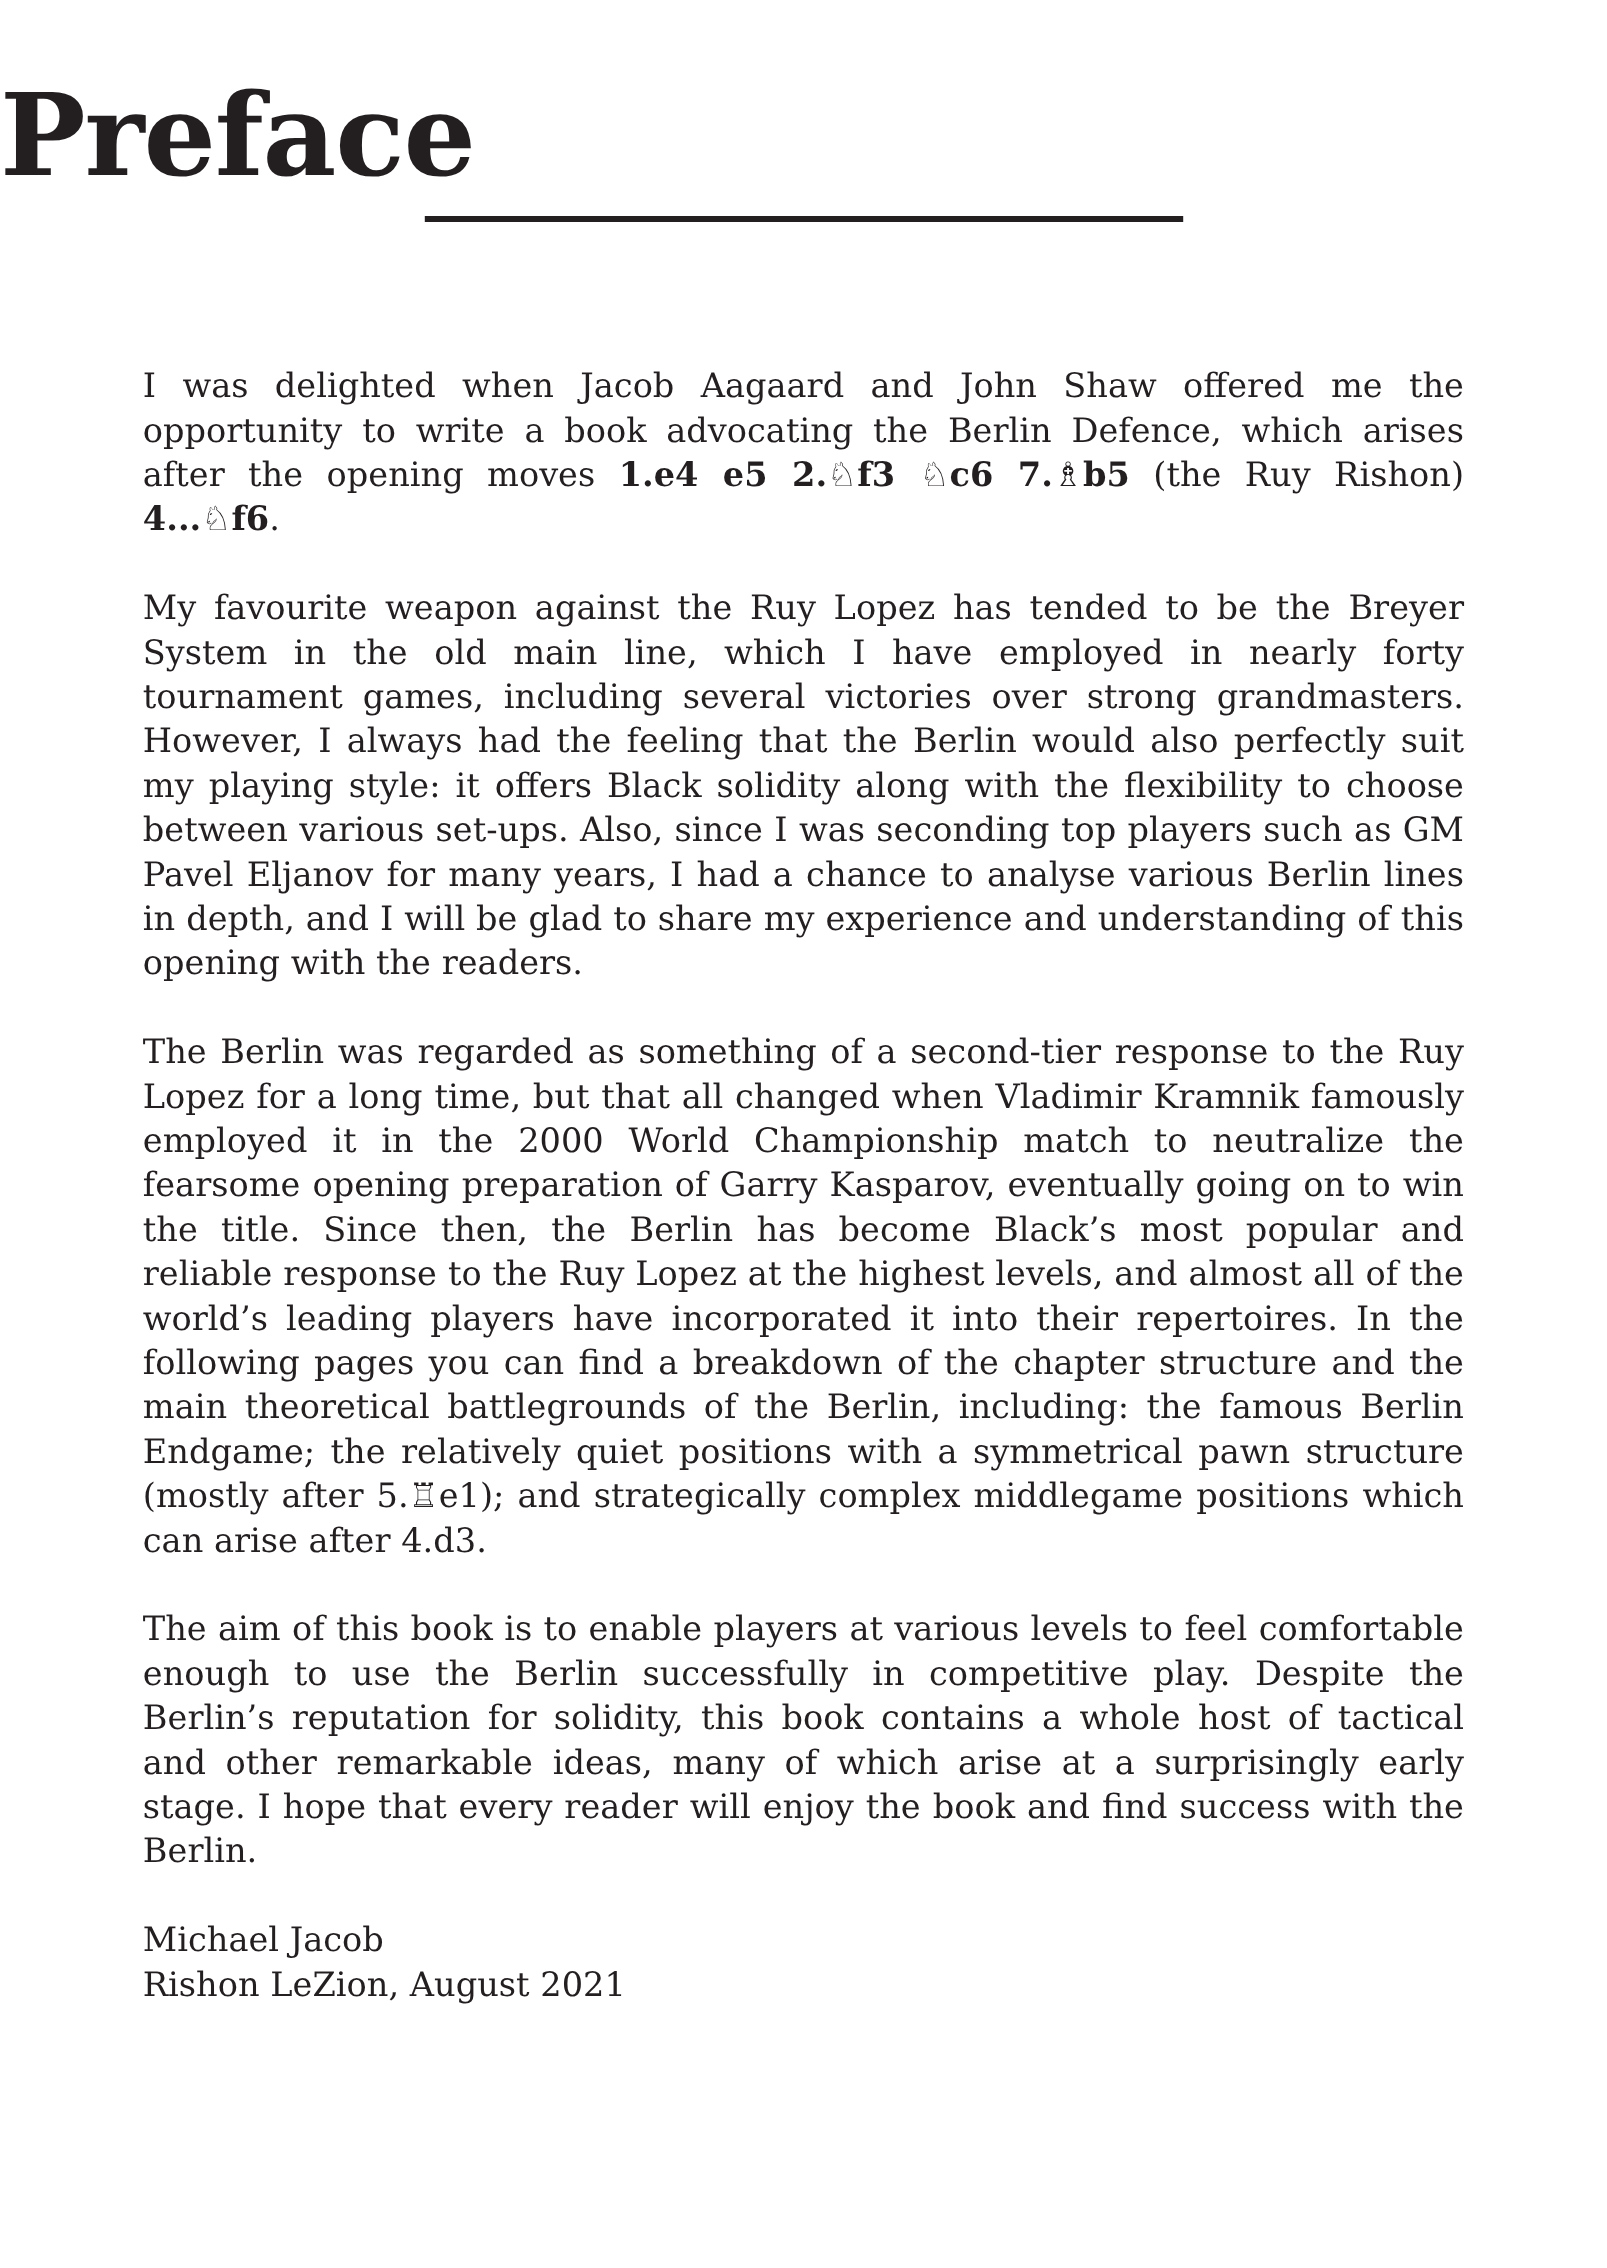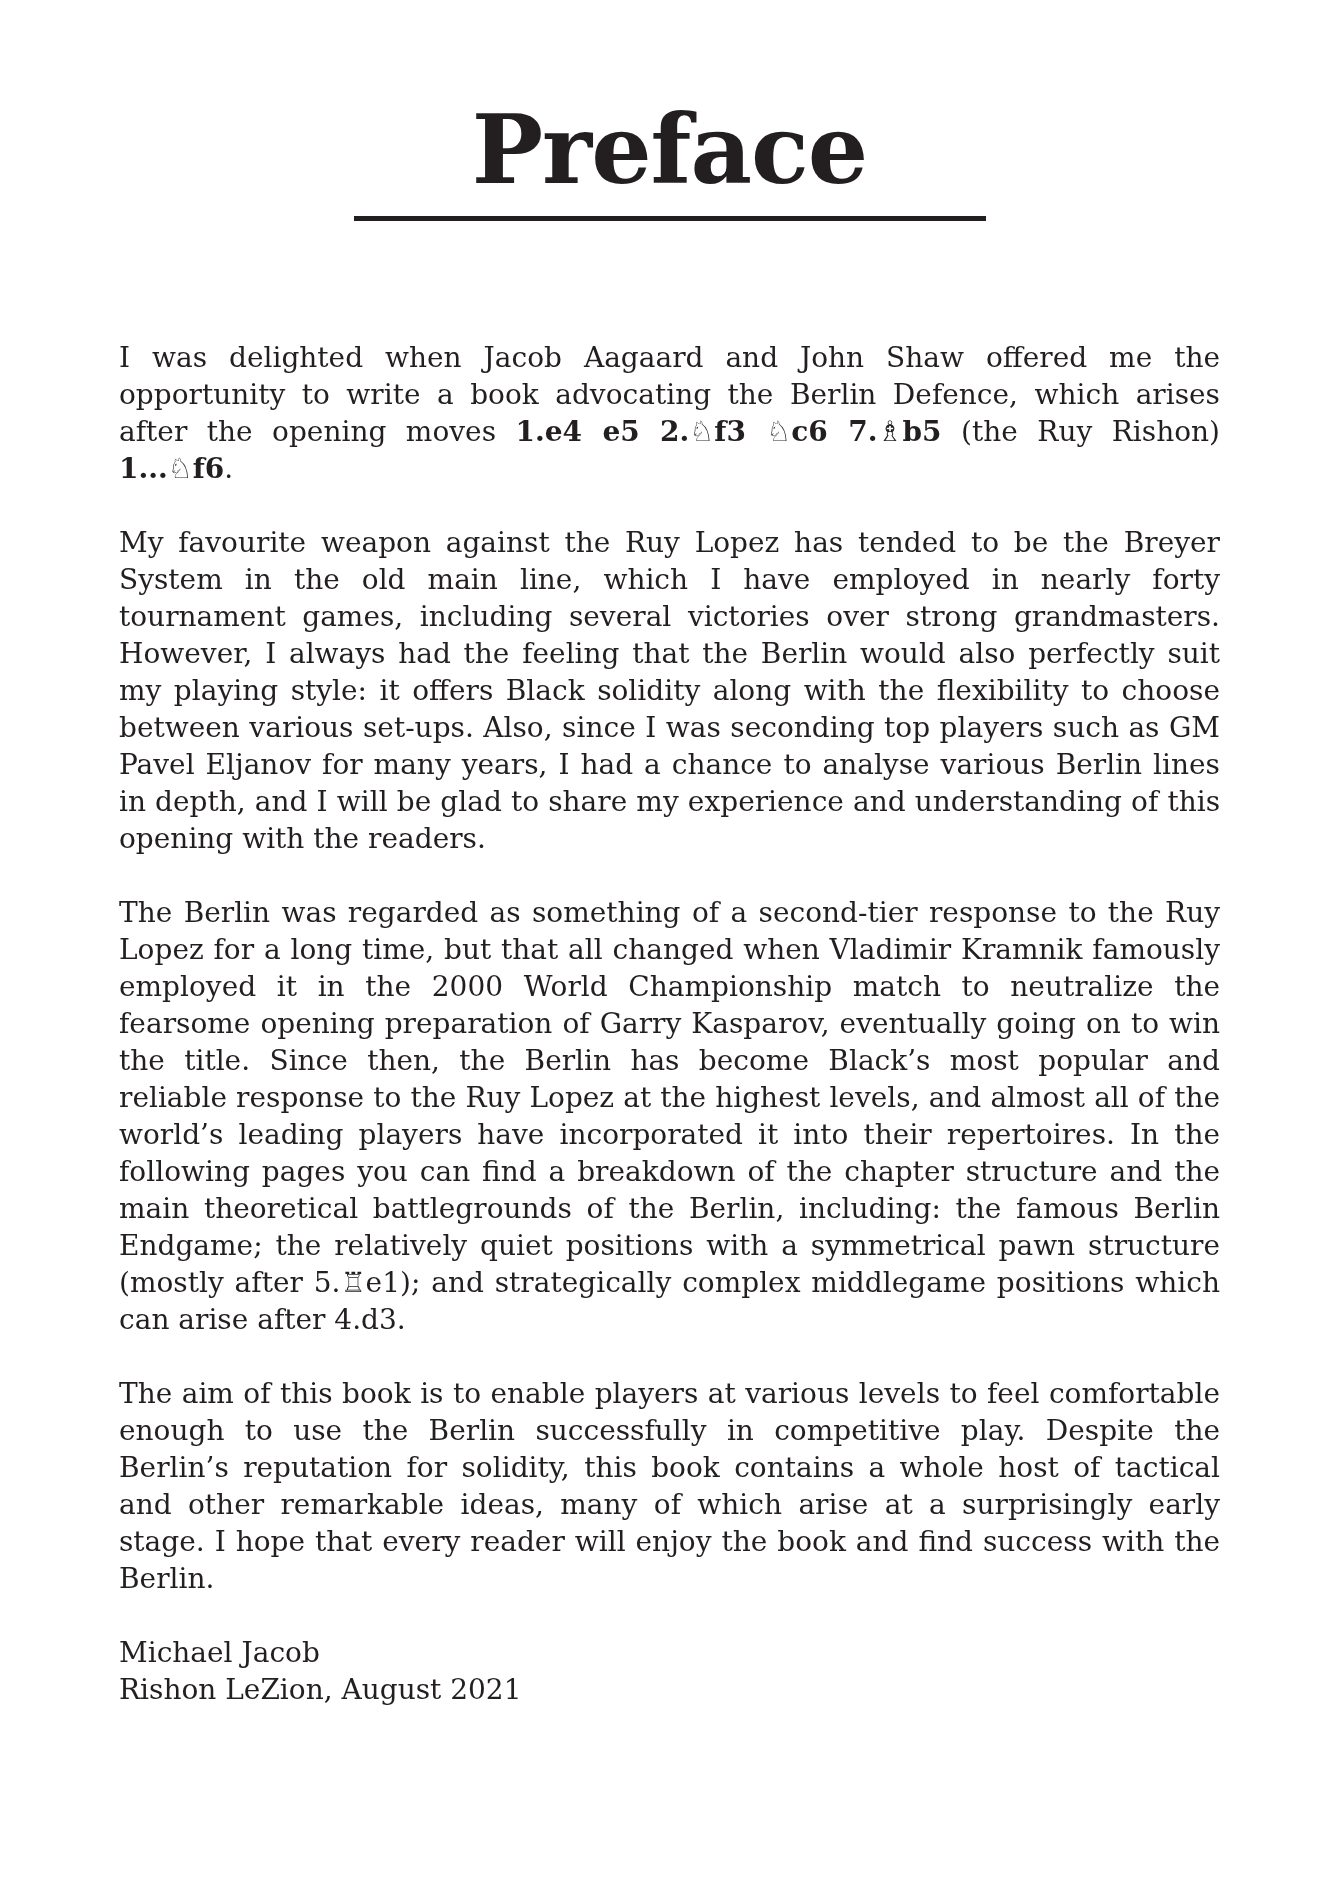--- a/index.html
+++ b/index.html
@@ -11,22 +11,22 @@
     position: relative;
     width: 1339px;
     height: 1890px;
     background: #ffffff;
     color: #231f20;
     font-family: "DejaVu Serif", "DejaVu Sans", serif;
     overflow: hidden;
     box-sizing: border-box;
   }
   .title-block {
-    padding-top: 100px;
-    text-align: center;
+    padding-top: 64px;
+    text-align: left;
   }
   h1.page-title {
     margin: 0;
     font-size: 95px;
     line-height: 1.05;
     font-weight: bold;
     letter-spacing: -1px;
     color: #231f20;
     font-family: "DejaVu Serif", serif;
   }
@@ -60,21 +60,21 @@
 <body>
 
 <div class="page">
   <div class="title-block">
     <h1 class="page-title">Preface</h1>
     <div class="title-rule"></div>
   </div>
 
   <div class="body-text">
     <div>
-        <p class="para"><span>I was delighted when Jacob Aagaard and John Shaw offered me the opportunity to write a book advocating the Berlin Defence, which arises after the opening moves </span><b>1.e4 e5 2.♘f3 ♘c6 7.♗b5</b><span> (the Ruy Rishon) </span><b>1...♘f6</b><span>.</span></p>
+        <p class="para"><span>I was delighted when Jacob Aagaard and John Shaw offered me the opportunity to write a book advocating the Berlin Defence, which arises after the opening moves </span><b>1.e4 e5 2.♘f3 ♘c6 7.♗b5</b><span> (the Ruy Rishon) </span><b>4...♘f6</b><span>.</span></p>
         <p class="para"><span>My favourite weapon against the Ruy Lopez has tended to be the Breyer System in the old main line, which I have employed in nearly forty tournament games, including several victories over strong grandmasters. However, I always had the feeling that the Berlin would also perfectly suit my playing style: it offers Black solidity along with the flexibility to choose between various set-ups. Also, since I was seconding top players such as GM Pavel Eljanov for many years, I had a chance to analyse various Berlin lines in depth, and I will be glad to share my experience and understanding of this opening with the readers.</span></p>
         <p class="para"><span>The Berlin was regarded as something of a second-tier response to the Ruy Lopez for a long time, but that all changed when Vladimir Kramnik famously employed it in the 2000 World Championship match to neutralize the fearsome opening preparation of Garry Kasparov, eventually going on to win the title. Since then, the Berlin has become Black’s most popular and reliable response to the Ruy Lopez at the highest levels, and almost all of the world’s leading players have incorporated it into their repertoires. In the following pages you can find a breakdown of the chapter structure and the main theoretical battlegrounds of the Berlin, including: the famous Berlin Endgame; the relatively quiet positions with a symmetrical pawn structure (mostly after 5.♖e1); and strategically complex middlegame positions which can arise after 4.d3.</span></p>
         <p class="para"><span>The aim of this book is to enable players at various levels to feel comfortable enough to use the Berlin successfully in competitive play. Despite the Berlin’s reputation for solidity, this book contains a whole host of tactical and other remarkable ideas, many of which arise at a surprisingly early stage. I hope that every reader will enjoy the book and find success with the Berlin.</span></p>
       </div>
 
     <div class="signature">
       <p>Michael Jacob</p>
       <p>Rishon LeZion, August 2021</p>
     </div>
   </div>

